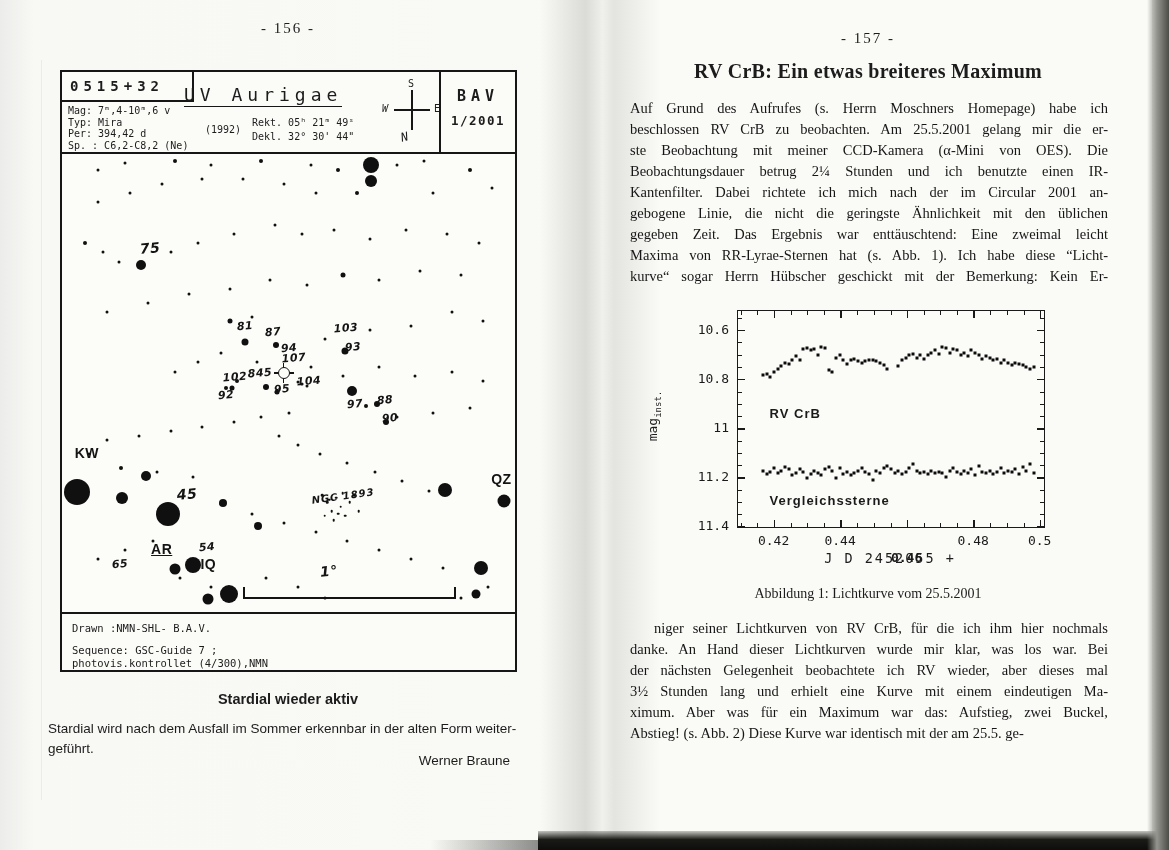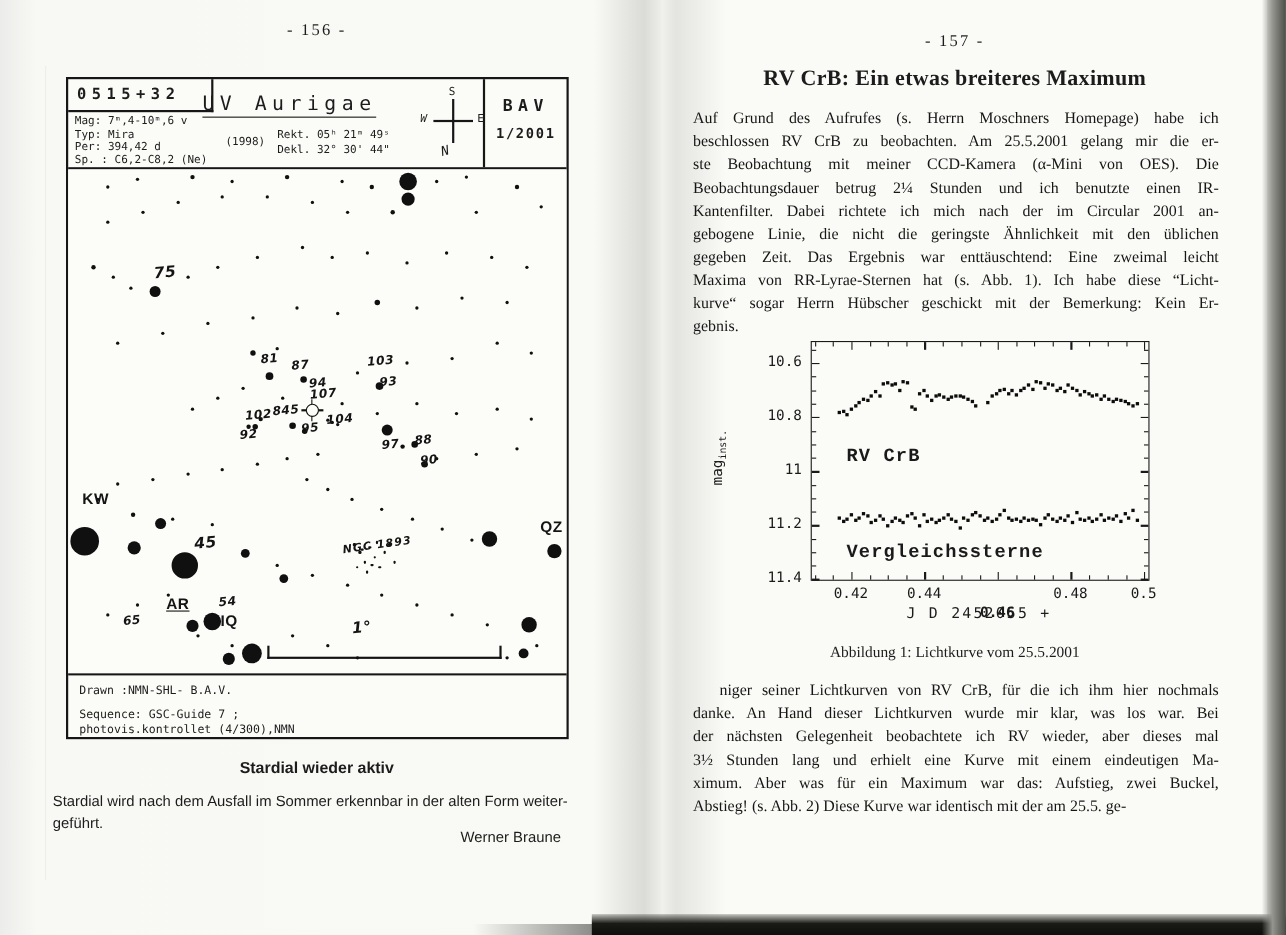--- a/index.html
+++ b/index.html
@@ -86,21 +86,21 @@
   
   .figure{position:absolute;left:640px;top:298px;width:470px;height:288px;}
   .plot{position:absolute;left:97px;top:12px;width:306px;height:216px;
         border:1.5px solid #1a1a1a;box-sizing:content-box;background:#fbfbf8;}
   .tick{position:absolute;background:#1a1a1a;}
   .pt{position:absolute;width:3px;height:3px;background:#0c0c0c;transform:translate(-50%,-50%);}
   .xt{position:absolute;width:50px;text-align:center;font-family:"DejaVu Sans Mono",monospace;
       font-size:13px;color:#1a1a1a;}
   .yt{position:absolute;width:48px;text-align:right;font-family:"DejaVu Sans Mono",monospace;
       font-size:13px;color:#1a1a1a;}
-  .plabel{position:absolute;font-family:Liberation Mono, monospace;font-size:17px;
+  .plabel{position:absolute;font-family:Liberation Sans, sans-serif;font-size:13px;
           font-weight:700;letter-spacing:1px;color:#1a1a1a;white-space:nowrap;}
   .ylabel{position:absolute;left:14px;top:118px;transform:translate(-50%,-50%) rotate(-90deg);
           font-family:"DejaVu Sans Mono",monospace;font-size:13px;white-space:nowrap;}
   .ylabel sub{font-size:9px;}
   .xlabel{position:absolute;left:97px;top:252px;width:306px;text-align:center;
           font-family:"DejaVu Sans Mono",monospace;font-size:13.5px;letter-spacing:2px;}
 </style>
 </head>
 <body>
 
@@ -110,21 +110,21 @@
   <div class="binding"></div>
   <div class="fold-line"></div>
 
   <div class="pagenum-l">- 156 -</div>
 
   <div class="chart-frame">
     <div class="chart-header">
       <div class="id-box">0515+32</div>
       <div class="info"><div class="jline">Mag: 7ᵐ,4-10ᵐ,6 v</div><div class="jline">Typ: Mira</div><div class="jline">Per: 394,42 d</div><div class="jline last">Sp. : C6,2-C8,2 (Ne)</div></div>
       <div class="chart-title">UV Aurigae</div>
-      <div class="epoch">(1998)</div>
+      <div class="epoch">(1992)</div>
       <div class="rekt">Rekt. 05ʰ 21ᵐ 49ˢ</div>
       <div class="dekl">Dekl. 32° 30' 44"</div>
       <div class="compass">
         <i class="c-v"></i>
         <i class="c-h"></i>
         <span class="c-s">S</span>
         <span class="c-w">W</span>
         <span class="c-e">E</span>
         <span class="c-n">N</span>
       </div>
@@ -329,21 +329,20 @@
   <div class="para" id="para1">
       <div class="jline">Auf Grund des Aufrufes (s. Herrn Moschners Homepage) habe ich</div>
       <div class="jline">beschlossen RV CrB zu beobachten. Am 25.5.2001 gelang mir die er-</div>
       <div class="jline">ste Beobachtung mit meiner CCD-Kamera (α-Mini von OES). Die</div>
       <div class="jline">Beobachtungsdauer betrug 2¼ Stunden und ich benutzte einen IR-</div>
       <div class="jline">Kantenfilter. Dabei richtete ich mich nach der im Circular 2001 an-</div>
       <div class="jline">gebogene Linie, die nicht die geringste Ähnlichkeit mit den üblichen</div>
       <div class="jline">gegeben Zeit. Das Ergebnis war enttäuschtend: Eine zweimal leicht</div>
       <div class="jline">Maxima von RR-Lyrae-Sternen hat (s. Abb. 1). Ich habe diese “Licht-</div>
       <div class="jline">kurve“ sogar Herrn Hübscher geschickt mit der Bemerkung: Kein Er-</div>
-      <div class="jline last">gebnis.</div>
     </div>
 
   <div class="figure">
     <div class="ylabel"><span>mag</span><sub>inst.</sub></div>
     <div class="plot" id="plot">
         <span class="tick" style="left: 35.837px; top: 209px; width: 1.5px; height: 7px;"></span>
         <span class="tick" style="left: 35.837px; top: 0px; width: 1.5px; height: 7px;"></span>
         <span class="tick" style="left: 102.359px; top: 209px; width: 1.5px; height: 7px;"></span>
         <span class="tick" style="left: 102.359px; top: 0px; width: 1.5px; height: 7px;"></span>
         <span class="tick" style="left: 168.88px; top: 209px; width: 1.5px; height: 7px;"></span>

